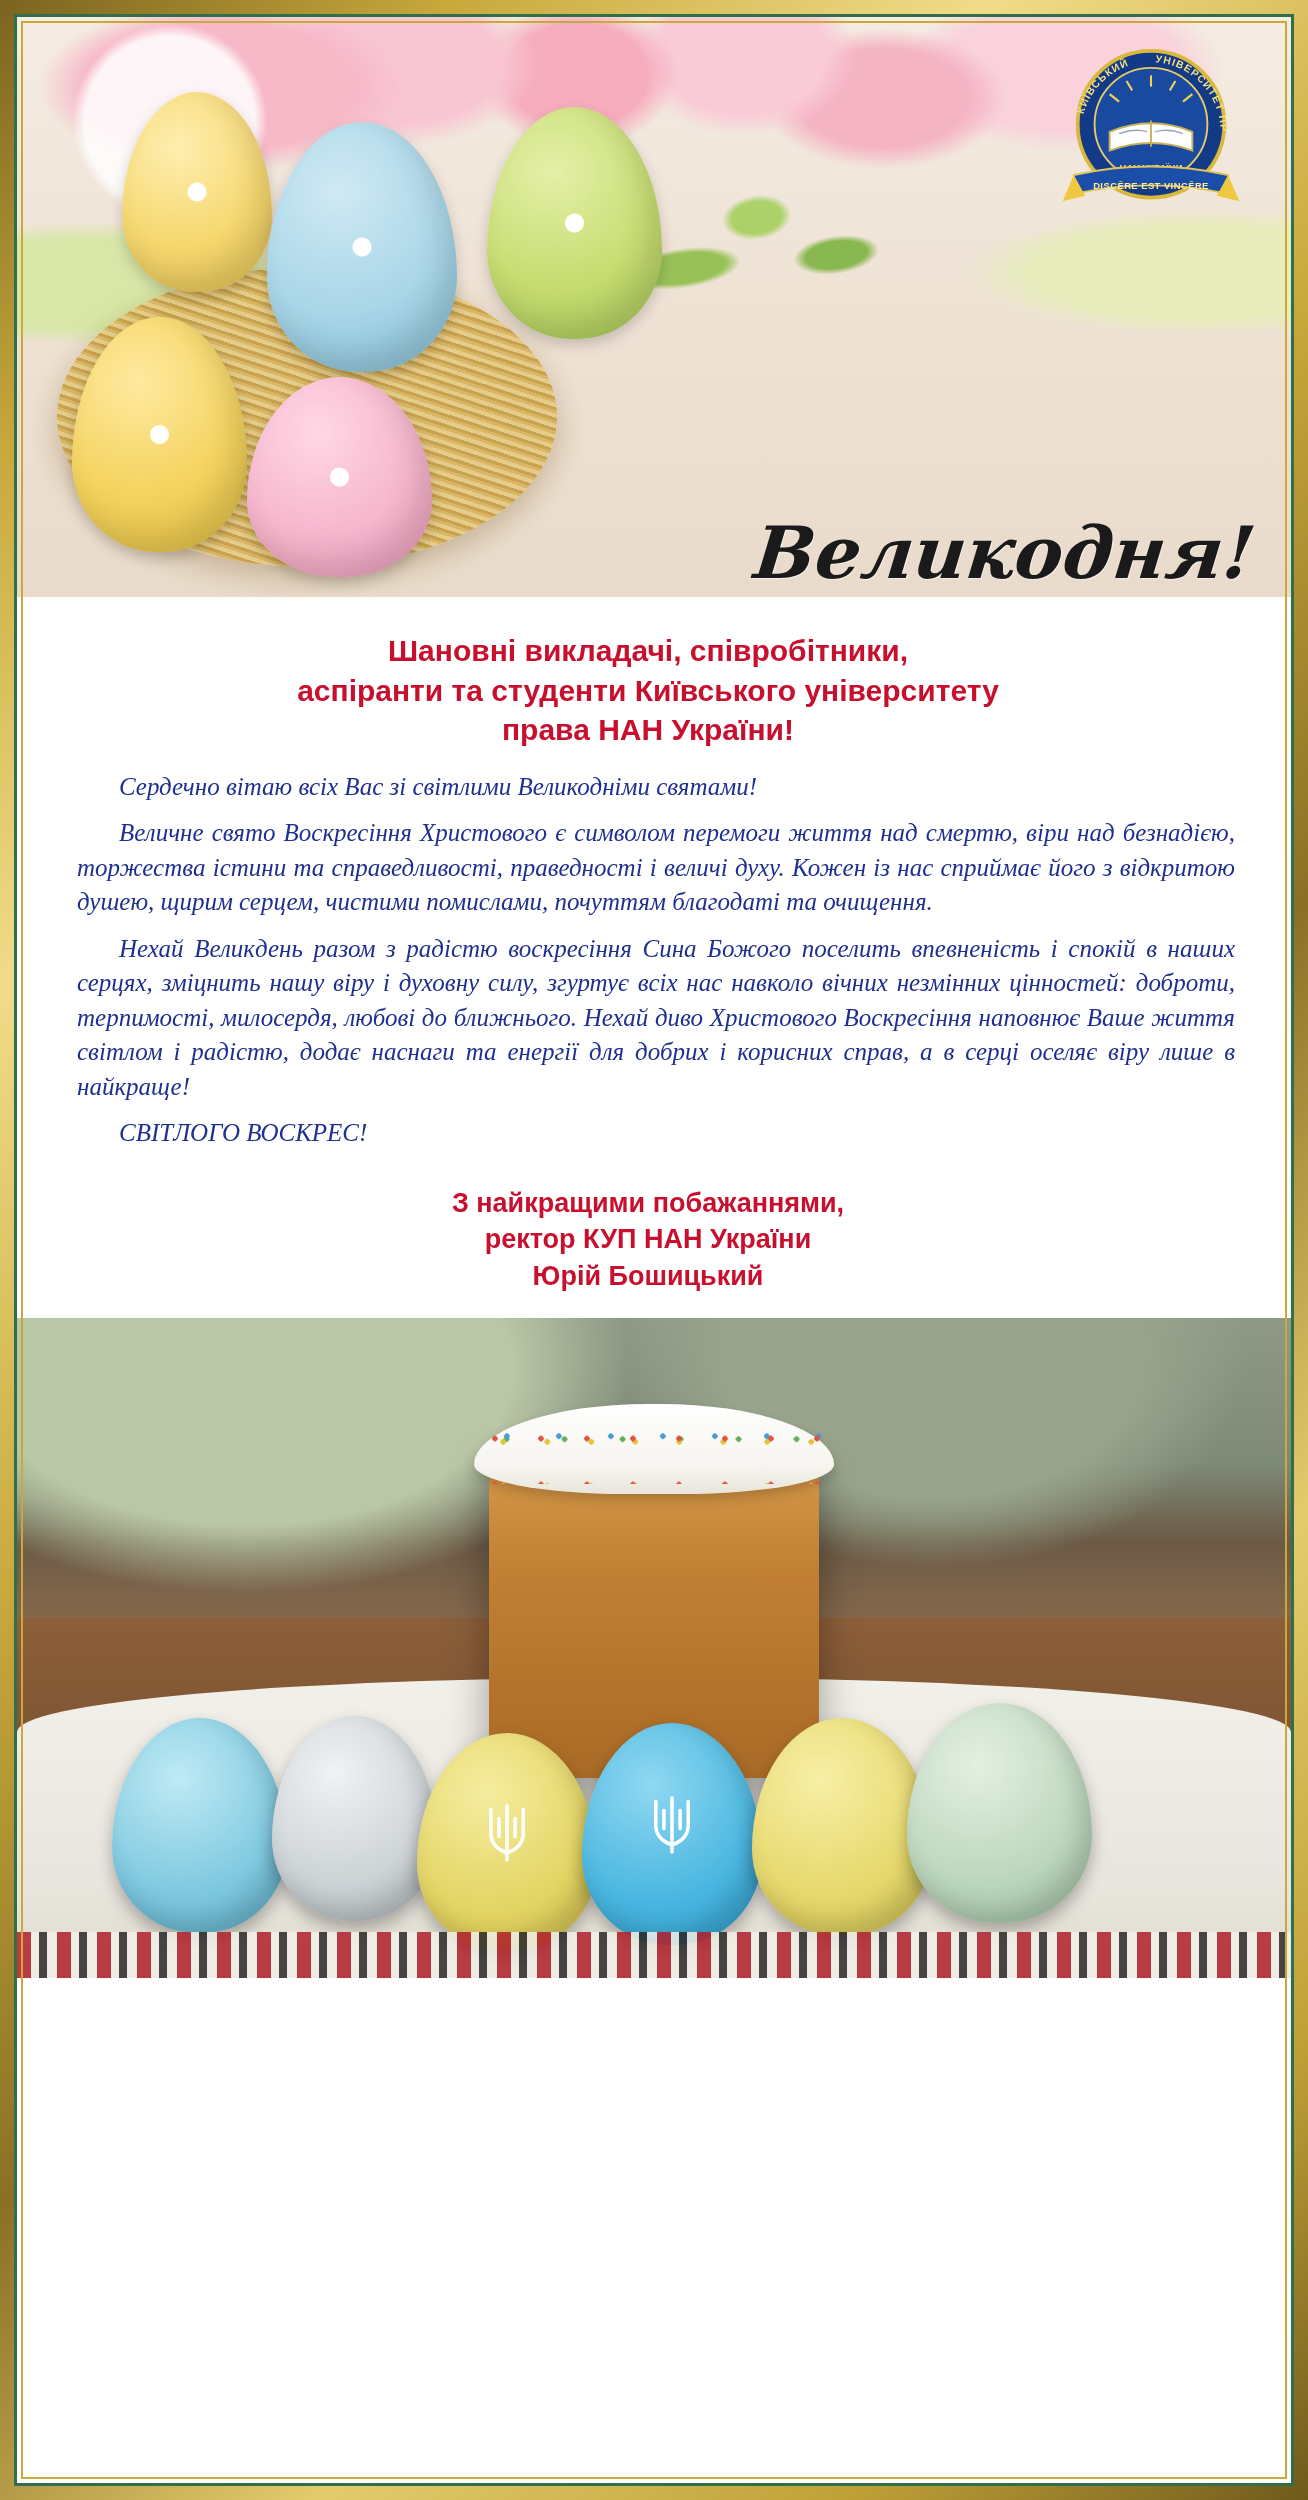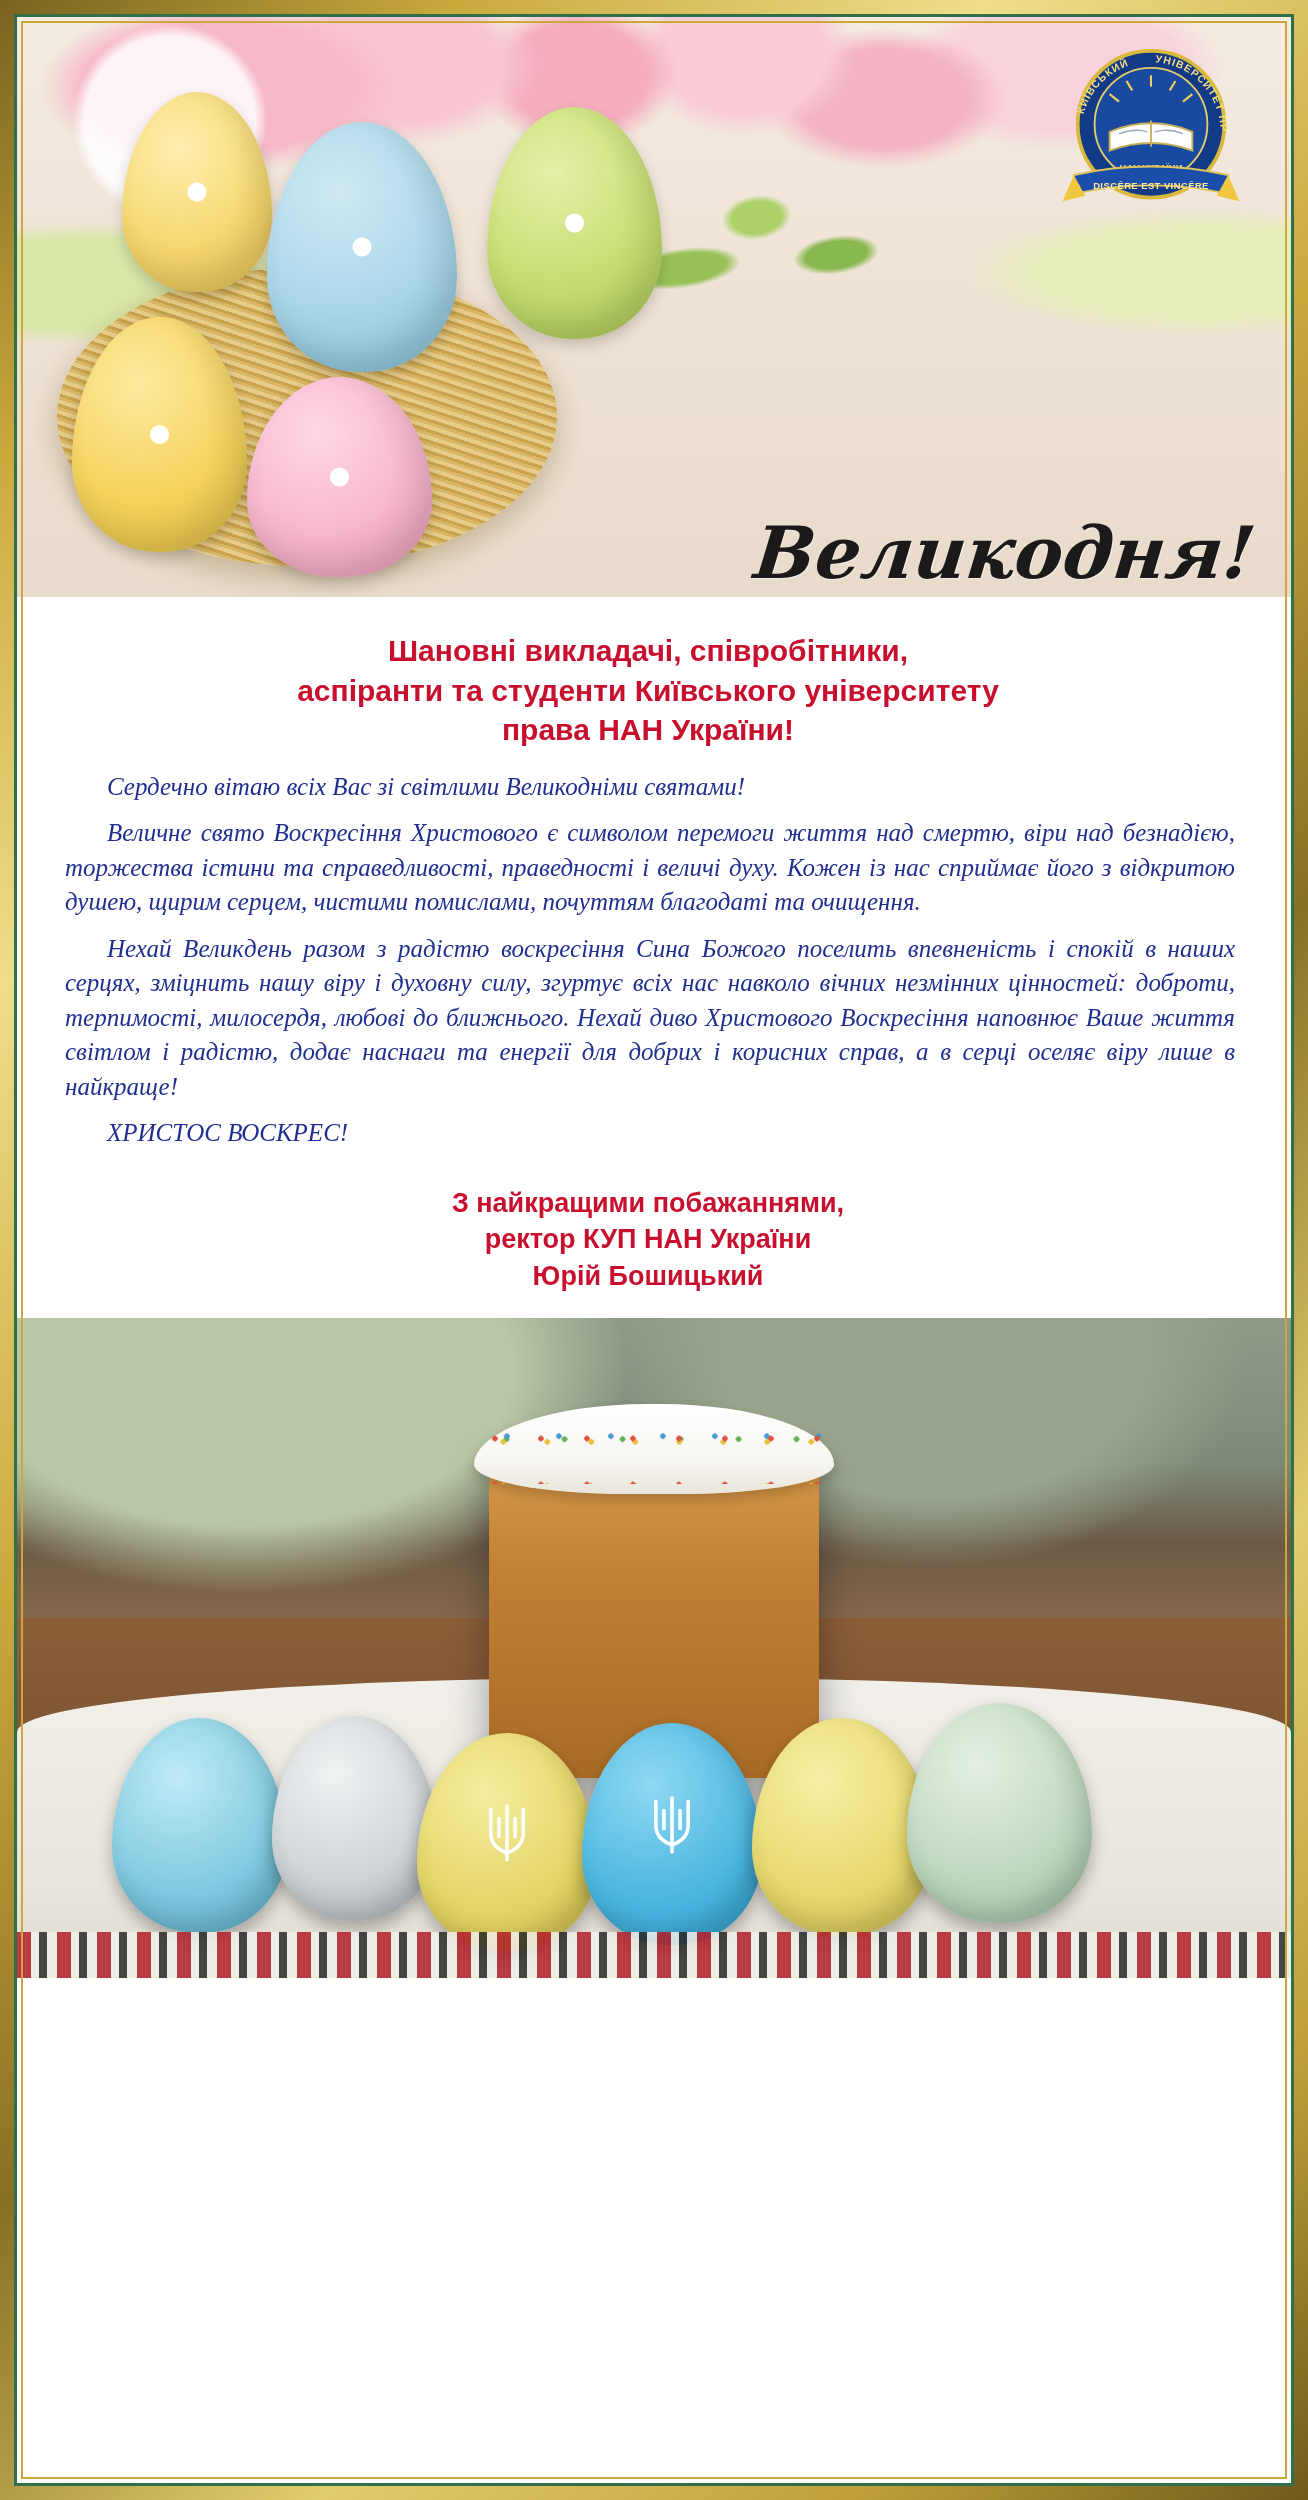--- a/index.html
+++ b/index.html
@@ -168,21 +168,21 @@
     margin: 6px 0 20px 0;
   }
   .para {
     color: #1f2f8f;
     font-family: "Liberation Serif", serif;
     font-style: italic;
     font-size: 25px;
     line-height: 1.38;
     text-align: justify;
     text-indent: 42px;
-    margin: 0 0 12px 4px;
+    margin: 0 0 12px 16px;
   }
   .para.center-first { text-align: left; }
   .signature {
     color: #c8102e;
     font-family: "Liberation Sans", sans-serif;
     font-weight: 700;
     font-size: 27px;
     line-height: 1.35;
     text-align: center;
     margin: 34px 0 6px 0;
@@ -329,21 +329,21 @@
         <span class="big">Великодня!</span>
       </div>
     </div>
 
     <div class="body-text">
       <div class="salutation">Шановні викладачі, співробітники,<br>аспіранти та студенти Київського університету<br>права НАН України!</div>
 
       <p class="para center-first">Сердечно вітаю всіх Вас зі світлими Великодніми святами!</p>
       <p class="para">Величне свято Воскресіння Христового є символом перемоги життя над смертю, віри над безнадією, торжества істини та справедливості, праведності і величі духу. Кожен із нас сприймає його з відкритою душею, щирим серцем, чистими помислами, почуттям благодаті та очищення.</p>
       <p class="para">Нехай Великдень разом з радістю воскресіння Сина Божого поселить впевненість і спокій в наших серцях, зміцнить нашу віру і духовну силу, згуртує всіх нас навколо вічних незмінних цінностей: доброти, терпимості, милосердя, любові до ближнього. Нехай диво Христового Воскресіння наповнює Ваше життя світлом і радістю, додає наснаги та енергії для добрих і корисних справ, а в серці оселяє віру лише в найкраще!</p>
-      <p class="para center-first">ХРИСТОС ВОСКРЕС!</p>
+      <p class="para center-first">СВІТЛОГО ВОСКРЕС!</p>
 
       <div class="signature">З найкращими побажаннями,<br>ректор КУП НАН України<br>Юрій Бошицький</div>
     </div>
 
     <div class="photo-bottom">
       <div class="pb-bg"></div>
       <div class="pb-table"></div>
       <div class="pb-cloth"></div>
 
       <div class="paska"></div>

